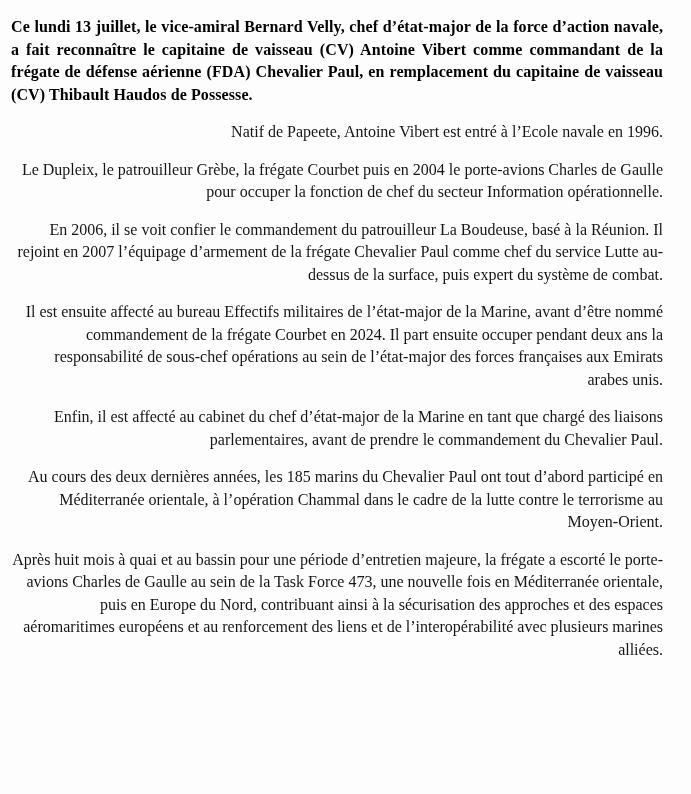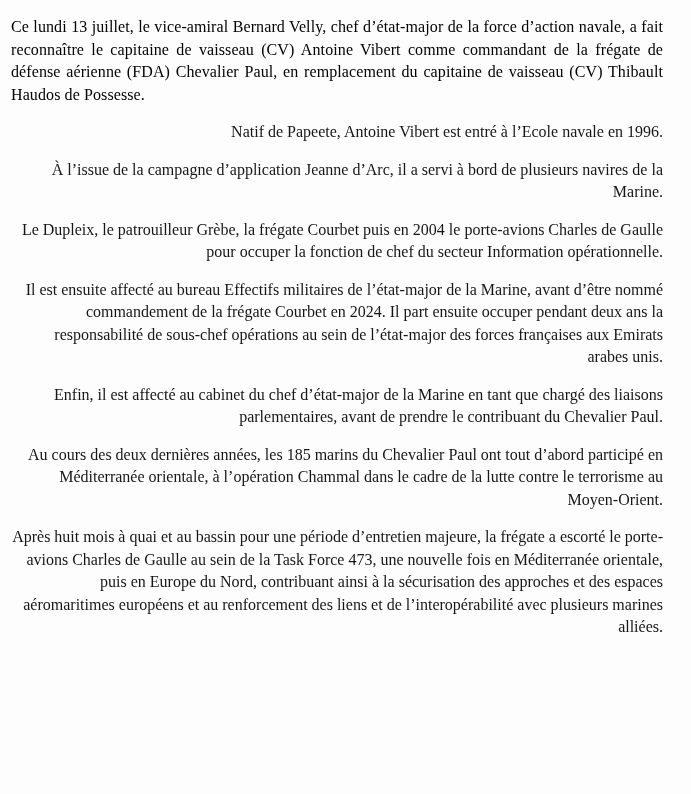--- a/index.html
+++ b/index.html
@@ -16,31 +16,31 @@
     font-family: "Liberation Serif", "DejaVu Serif", serif;
     font-size: 16px;
     line-height: 22.5px;
     color: #161616;
   }
   .page p {
     margin: 15px 0;
     text-align: right;
   }
   .page p.lead {
-    font-weight: normal;
+    font-weight: bold;
     text-align: justify;
     color: #000000;
     letter-spacing: 0.1px;
   }
 </style>
 </head>
 <body>
 
 <div class="page">
   <p class="lead">Ce lundi 13 juillet, le vice-amiral Bernard Velly, chef d’état-major de la force d’action navale, a fait reconnaître le capitaine de vaisseau (CV) Antoine Vibert comme commandant de la frégate de défense aérienne (FDA) Chevalier Paul, en remplacement du capitaine de vaisseau (CV) Thibault Haudos de Possesse.</p>
   <p>Natif de Papeete, Antoine Vibert est entré à l’Ecole navale en 1996.</p>
-  <p>À l’issue de la campagne d’application Jeanne d’Arc, il a servi à bord de plusieurs navires de la Marine.</p>
   <p>Le Dupleix, le patrouilleur Grèbe, la frégate Courbet puis en 2004 le porte-avions Charles de Gaulle pour occuper la fonction de chef du secteur Information opérationnelle.</p>
+  <p>En 2006, il se voit confier le commandement du patrouilleur La Boudeuse, basé à la Réunion. Il rejoint en 2007 l’équipage d’armement de la frégate Chevalier Paul comme chef du service Lutte au-dessus de la surface, puis expert du système de combat.</p>
   <p>Il est ensuite affecté au bureau Effectifs militaires de l’état-major de la Marine, avant d’être nommé commandement de la frégate Courbet en 2024. Il part ensuite occuper pendant deux ans la responsabilité de sous-chef opérations au sein de l’état-major des forces françaises aux Emirats arabes unis.</p>
-  <p>Enfin, il est affecté au cabinet du chef d’état-major de la Marine en tant que chargé des liaisons parlementaires, avant de prendre le contribuant du Chevalier Paul.</p>
+  <p>Enfin, il est affecté au cabinet du chef d’état-major de la Marine en tant que chargé des liaisons parlementaires, avant de prendre le commandement du Chevalier Paul.</p>
   <p>Au cours des deux dernières années, les 185 marins du Chevalier Paul ont tout d’abord participé en Méditerranée orientale, à l’opération Chammal dans le cadre de la lutte contre le terrorisme au Moyen-Orient.</p>
   <p>Après huit mois à quai et au bassin pour une période d’entretien majeure, la frégate a escorté le porte-avions Charles de Gaulle au sein de la Task Force 473, une nouvelle fois en Méditerranée orientale, puis en Europe du Nord, contribuant ainsi à la sécurisation des approches et des espaces aéromaritimes européens et au renforcement des liens et de l’interopérabilité avec plusieurs marines alliées.</p>
 </div>
 
 </body></html>

